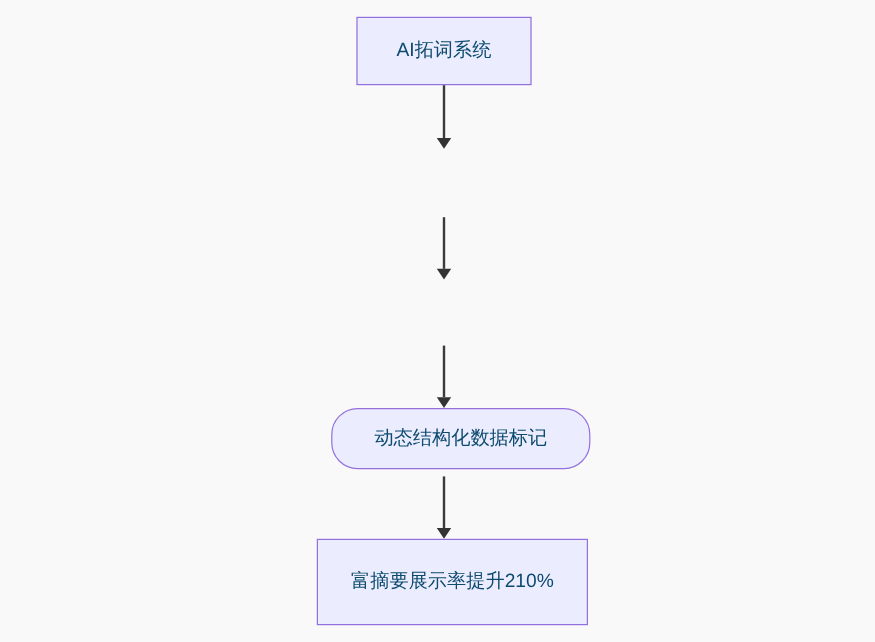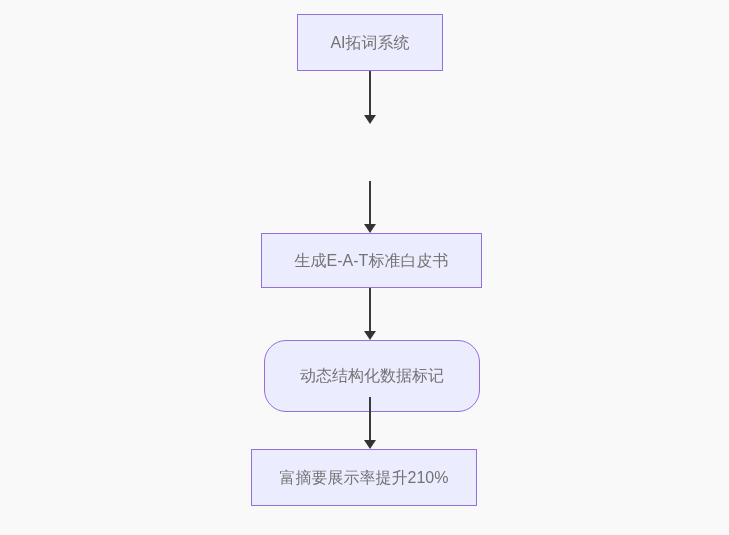--- a/index.html
+++ b/index.html
@@ -17,34 +17,34 @@
   .canvas {
     position: relative;
     width: 729px;
     height: 535px;
   }
   .flow-node {
     position: absolute;
     box-sizing: border-box;
     background: #ECECFF;
     border: 1px solid #9370DB;
-    color: #737373;
+    color: #0c4a6e;
     font-size: 16px;
     line-height: 1.2;
     display: flex;
     align-items: center;
     justify-content: center;
     text-align: center;
     white-space: nowrap;
   }
   .node-1 { left: 297px; top: 14px;  width: 146px; height: 57px; }
   .node-2 { left: 274px; top: 124px; width: 189px; height: 57px; }
   .node-3 { left: 261px; top: 233px; width: 221px; height: 55px; }
-  .node-4 { left: 264px; top: 340px; width: 216px; height: 72px; border-radius: 22px; }
-  .node-5 { left: 251px; top: 449px; width: 226px; height: 57px; }
+  .node-4 { left: 276px; top: 340px; width: 216px; height: 51px; border-radius: 22px; }
+  .node-5 { left: 264px; top: 449px; width: 226px; height: 72px; }
 
   .flow-arrow {
     position: absolute;
     width: 14px;
     display: flex;
     flex-direction: column;
     align-items: center;
   }
   .arrow-1 { left: 363px; top: 71px;  height: 53px; }
   .arrow-2 { left: 363px; top: 181px; height: 52px; }
@@ -76,23 +76,20 @@
     <div class="arrow-line"></div>
     <div class="arrow-head"></div>
   </div>
 
 
   <div class="flow-arrow arrow-2">
     <div class="arrow-line"></div>
     <div class="arrow-head"></div>
   </div>
 
-  <div class="flow-node node-3">
-    <span>生成E-A-T标准白皮书</span>
-  </div>
 
   <div class="flow-arrow arrow-3">
     <div class="arrow-line"></div>
     <div class="arrow-head"></div>
   </div>
 
   <div class="flow-node node-4">
     <span>动态结构化数据标记</span>
   </div>
 

